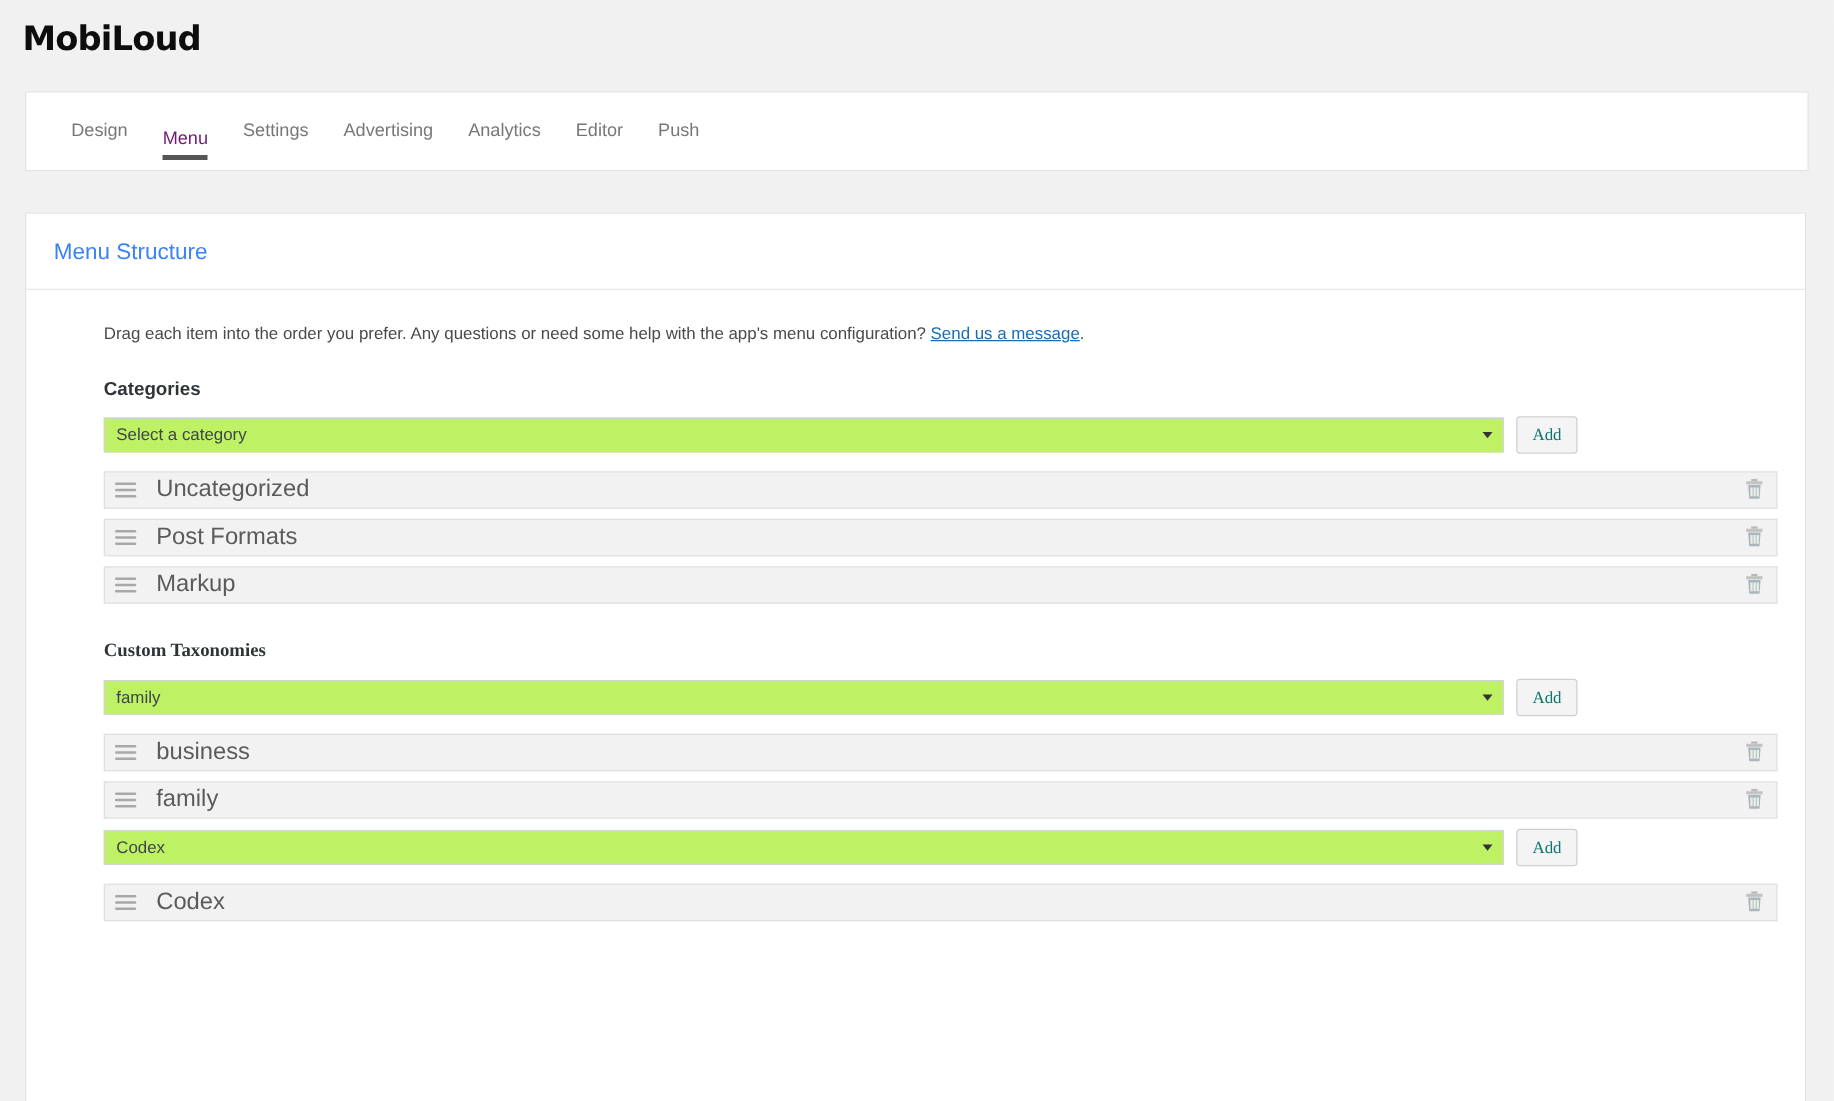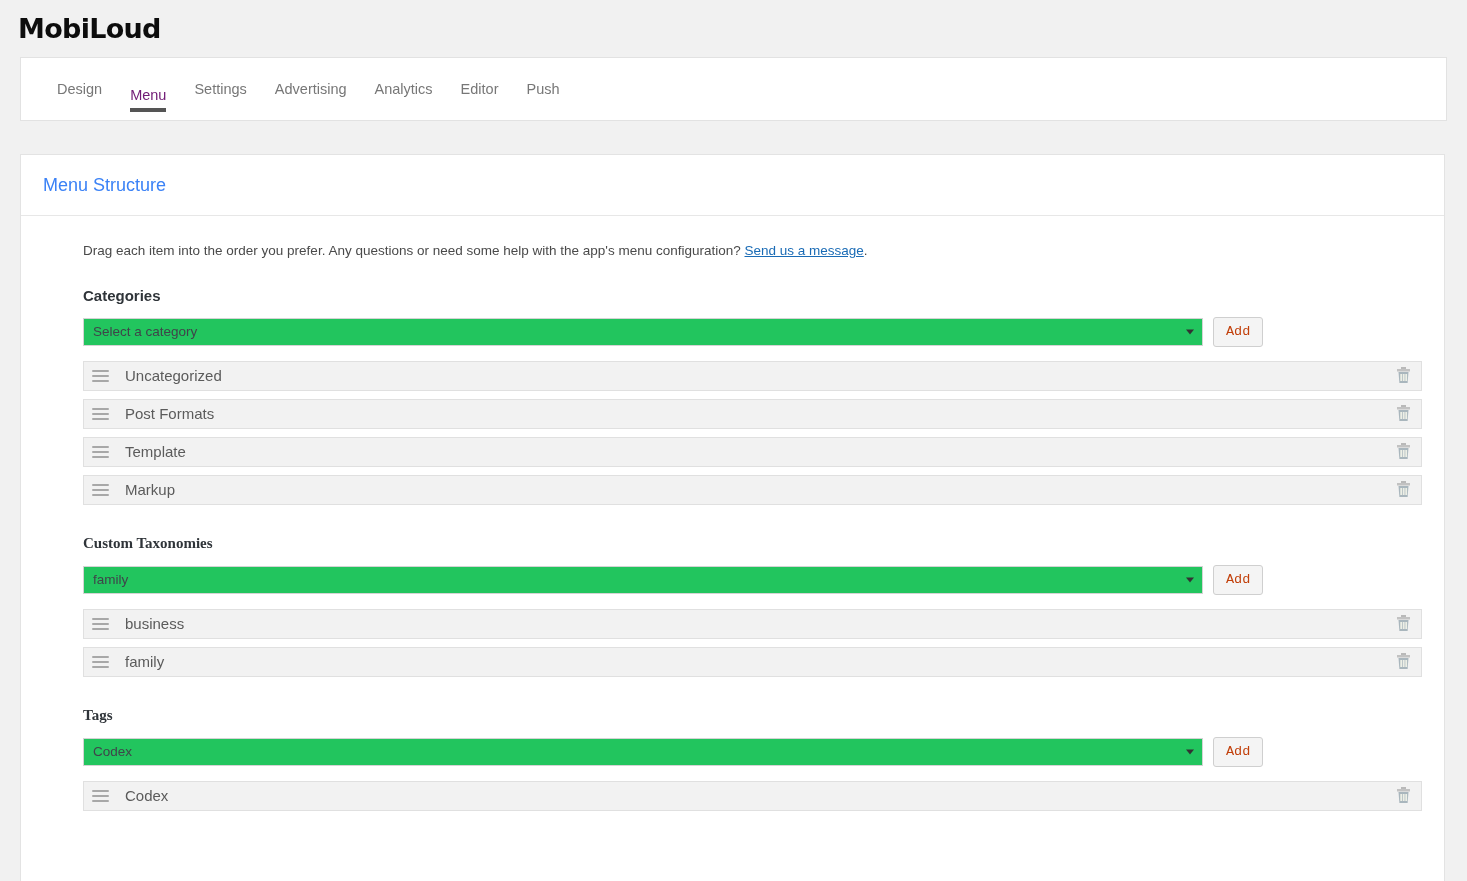--- a/index.html
+++ b/index.html
@@ -9,22 +9,23 @@
     background: #f1f1f1;
     font-family: "Liberation Sans", sans-serif;
     overflow: hidden;
   }
 
   
   .brandbar {
     height: 57px;
     background: #f1f1f1;
     display: flex;
-    align-items: center;
+    align-items: flex-start;
     padding-left: 18px;
+    margin-top: 16px;
   }
   .brand-logo {
     font-size: 27px;
     font-weight: bold;
     letter-spacing: -0.7px;
     color: #0d0d0d;
     font-family: "DejaVu Sans", sans-serif;
   }
 
   
@@ -100,21 +101,21 @@
   .select-row {
     display: flex;
     align-items: center;
     gap: 10px;
     margin-bottom: 14px;
   }
   .fakeselect {
     position: relative;
     width: 1120px;
     height: 28px;
-    background: #22c55e;
+    background: #bef264;
     border: 1px solid #d4d4d4;
     display: flex;
     align-items: center;
     padding: 0 26px 0 9px;
     font-size: 13.5px;
     color: #3f444a;
     cursor: pointer;
   }
   .fakeselect .caret {
     position: absolute;
@@ -127,22 +128,22 @@
     border-top: 5px solid #333333;
   }
   .addbtn {
     height: 30px;
     min-width: 44px;
     padding: 0 12px;
     background: #f4f4f4;
     border: 1px solid #cfcfcf;
     border-radius: 3px;
     font-size: 13.5px;
-    color: #c2410c;
-    font-family: Liberation Mono, monospace;
+    color: #0f766e;
+    font-family: Liberation Serif, serif;
     cursor: pointer;
   }
 
   
   .sortlist { margin: 0; padding: 0; list-style: none; }
   .sortitem {
     display: flex;
     align-items: center;
     justify-content: space-between;
     background: #f2f2f2;
@@ -162,21 +163,21 @@
     gap: 3px;
     cursor: move;
   }
   .drag-handle i {
     display: block;
     height: 2px;
     background: #a8a8a8;
     border-radius: 1px;
   }
   .sortitem-label {
-    font-size: 15px;
+    font-size: 19px;
     color: #5b5b5b;
   }
   .trash {
     width: 15px; height: 17px;
     position: relative;
     cursor: pointer;
   }
 </style>
 </head>
 <body>
@@ -272,40 +273,20 @@
           </svg>
         </span>
       </li>
       <li class="sortitem">
         <div class="sortitem-left">
           <span class="drag-handle">
               <i></i>
               <i></i>
               <i></i>
             </span>
-          <span class="sortitem-label">Template</span>
-        </div>
-        <span class="trash">
-          <svg width="15" height="17" viewBox="0 0 15 17" xmlns="http://www.w3.org/2000/svg">
-            <rect x="5" y="0" width="5" height="2" fill="#b9b9b9"></rect>
-            <rect x="1" y="2" width="13" height="2.5" fill="#c2c2c2"></rect>
-            <path d="M2.5 5 L12.5 5 L11.6 16 L3.4 16 Z" fill="#a9b6bd"></path>
-            <rect x="4.3" y="7" width="1.8" height="7" fill="#edefe6"></rect>
-            <rect x="6.8" y="7" width="1.8" height="7" fill="#edefe6"></rect>
-            <rect x="9.3" y="7" width="1.8" height="7" fill="#edefe6"></rect>
-          </svg>
-        </span>
-      </li>
-      <li class="sortitem">
-        <div class="sortitem-left">
-          <span class="drag-handle">
-              <i></i>
-              <i></i>
-              <i></i>
-            </span>
           <span class="sortitem-label">Markup</span>
         </div>
         <span class="trash">
           <svg width="15" height="17" viewBox="0 0 15 17" xmlns="http://www.w3.org/2000/svg">
             <rect x="5" y="0" width="5" height="2" fill="#b9b9b9"></rect>
             <rect x="1" y="2" width="13" height="2.5" fill="#c2c2c2"></rect>
             <path d="M2.5 5 L12.5 5 L11.6 16 L3.4 16 Z" fill="#a9b6bd"></path>
             <rect x="4.3" y="7" width="1.8" height="7" fill="#edefe6"></rect>
             <rect x="6.8" y="7" width="1.8" height="7" fill="#edefe6"></rect>
             <rect x="9.3" y="7" width="1.8" height="7" fill="#edefe6"></rect>
@@ -361,21 +342,20 @@
             <rect x="1" y="2" width="13" height="2.5" fill="#c2c2c2"></rect>
             <path d="M2.5 5 L12.5 5 L11.6 16 L3.4 16 Z" fill="#a9b6bd"></path>
             <rect x="4.3" y="7" width="1.8" height="7" fill="#edefe6"></rect>
             <rect x="6.8" y="7" width="1.8" height="7" fill="#edefe6"></rect>
             <rect x="9.3" y="7" width="1.8" height="7" fill="#edefe6"></rect>
           </svg>
         </span>
       </li>
     </ul>
 
-    <div class="section-label spaced">Tags</div>
 
     <div class="select-row">
       <div class="fakeselect">
         <span>Codex</span>
         <span class="caret"></span>
       </div>
       <button class="addbtn">Add</button>
     </div>
 
     <ul class="sortlist">

